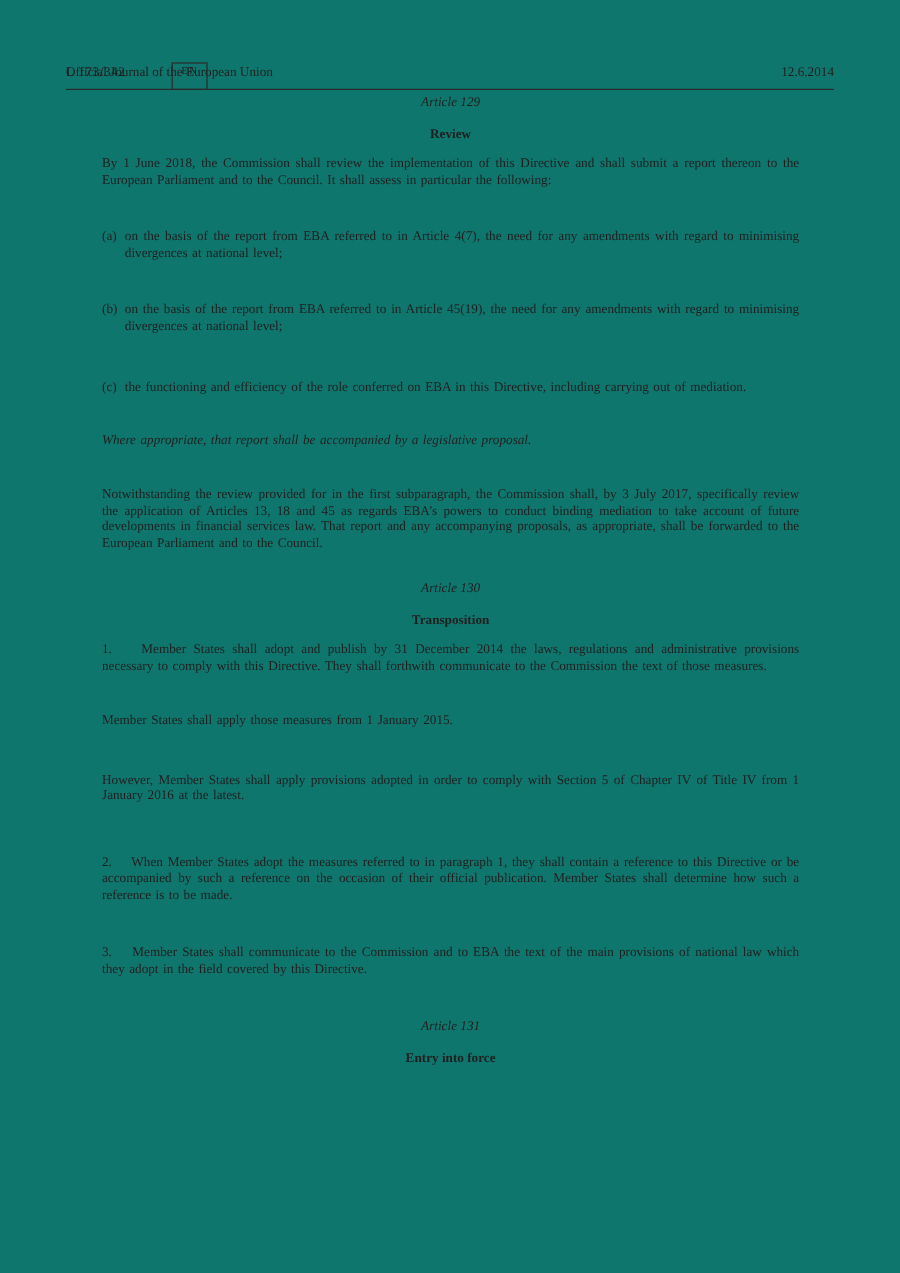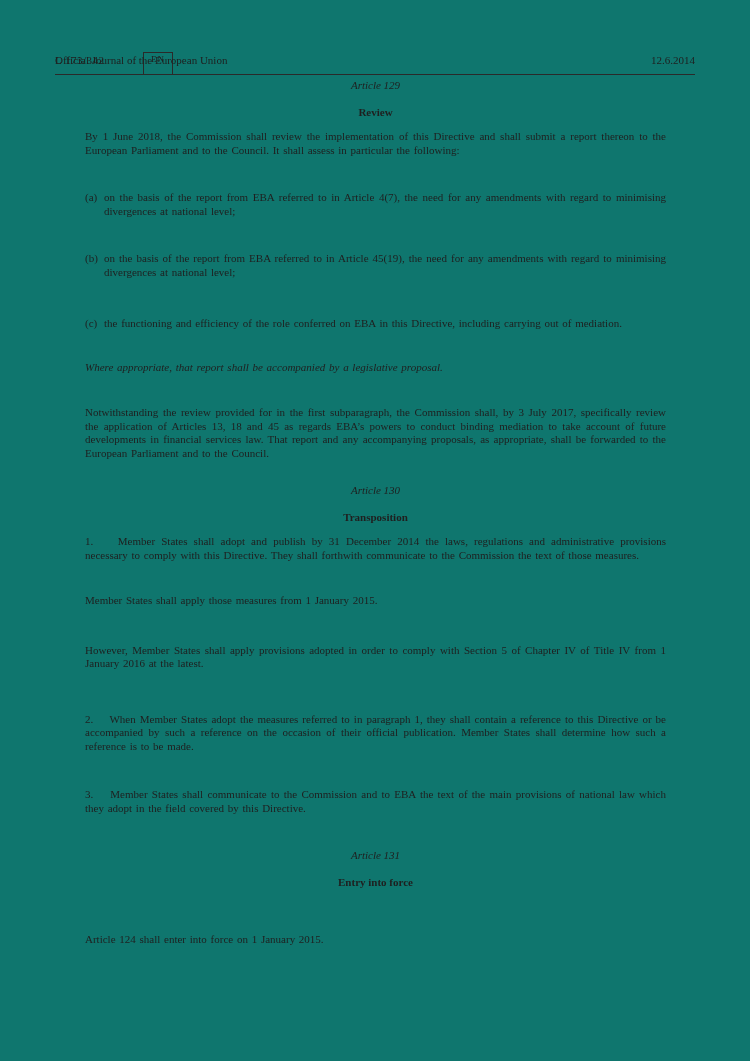--- a/index.html
+++ b/index.html
@@ -138,17 +138,16 @@
       <p class="para">1.&nbsp;&nbsp;&nbsp;&nbsp;Member States shall adopt and publish by 31 December 2014 the laws, regulations and administrative provisions necessary to comply with this Directive. They shall forthwith communicate to the Commission the text of those measures.</p>
       <p class="para sp-c">Member States shall apply those measures from 1 January 2015.</p>
       <p class="para sp-d">However, Member States shall apply provisions adopted in order to comply with Section 5 of Chapter IV of Title IV from 1 January 2016 at the latest.</p>
       <p class="para sp-e">2.&nbsp;&nbsp;&nbsp;&nbsp;When Member States adopt the measures referred to in paragraph 1, they shall contain a reference to this Directive or be accompanied by such a reference on the occasion of their official publication. Member States shall determine how such a reference is to be made.</p>
       <p class="para sp-f">3.&nbsp;&nbsp;&nbsp;&nbsp;Member States shall communicate to the Commission and to EBA the text of the main provisions of national law which they adopt in the field covered by this Directive.</p>
     </section>
 
     <section class="sec-gap-lg">
       <h2 class="art-no">Article  131</h2>
       <h3 class="art-title">Entry  into  force</h3>
-      <p class="para sp-g">Article 124 shall enter into force on 1 January 2015.</p>
     </section>
 
   </main>
 </div>
 
 </body></html>

